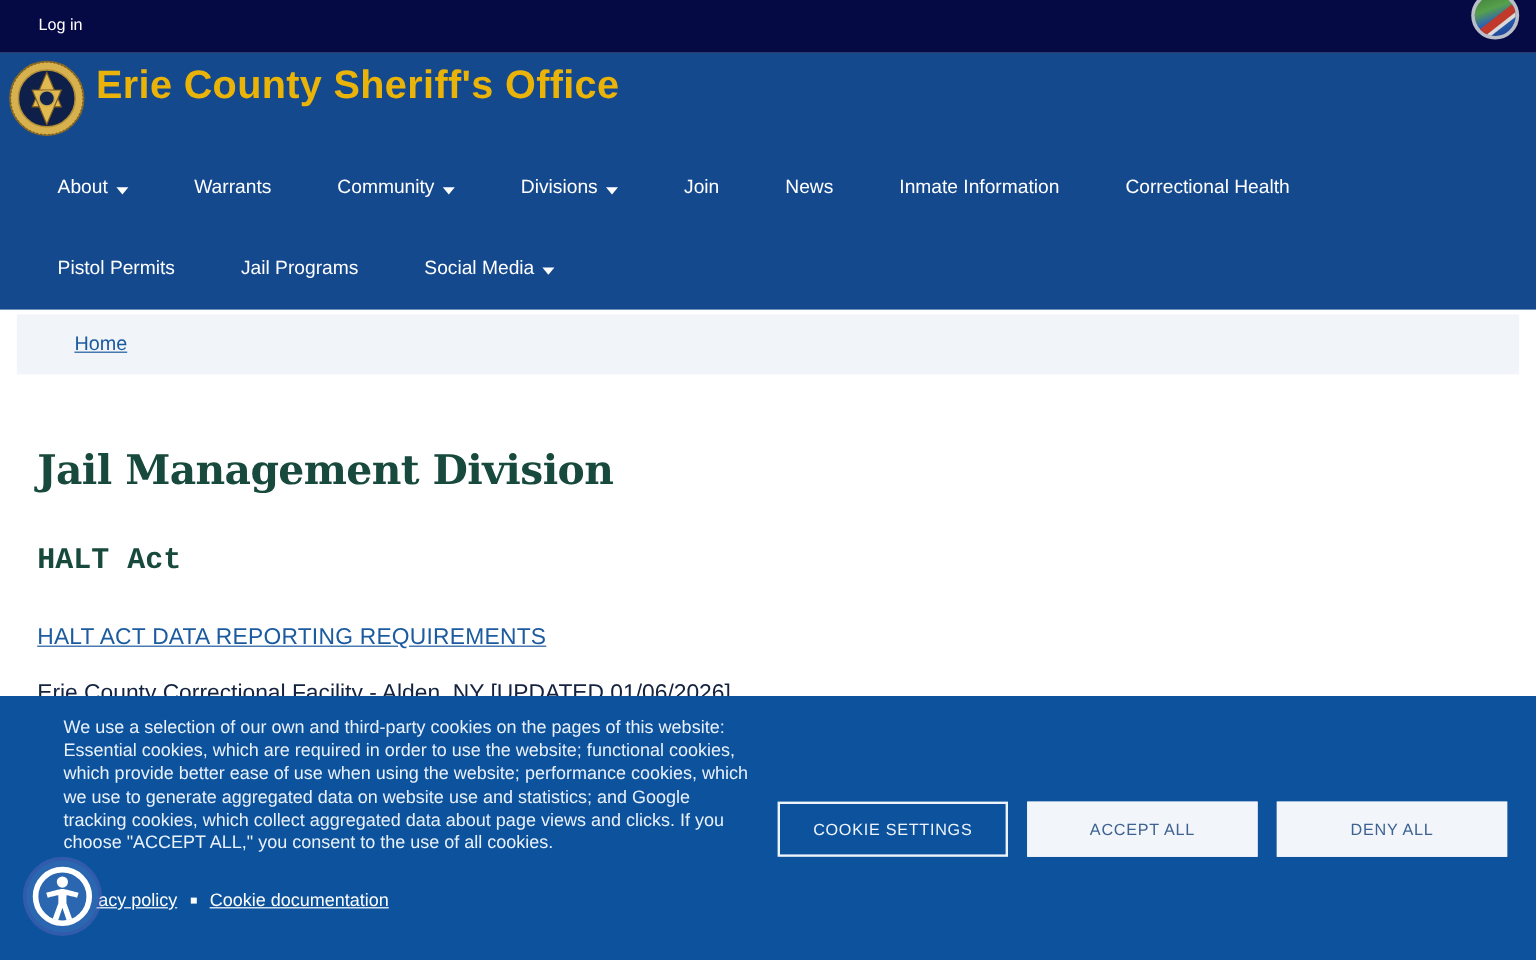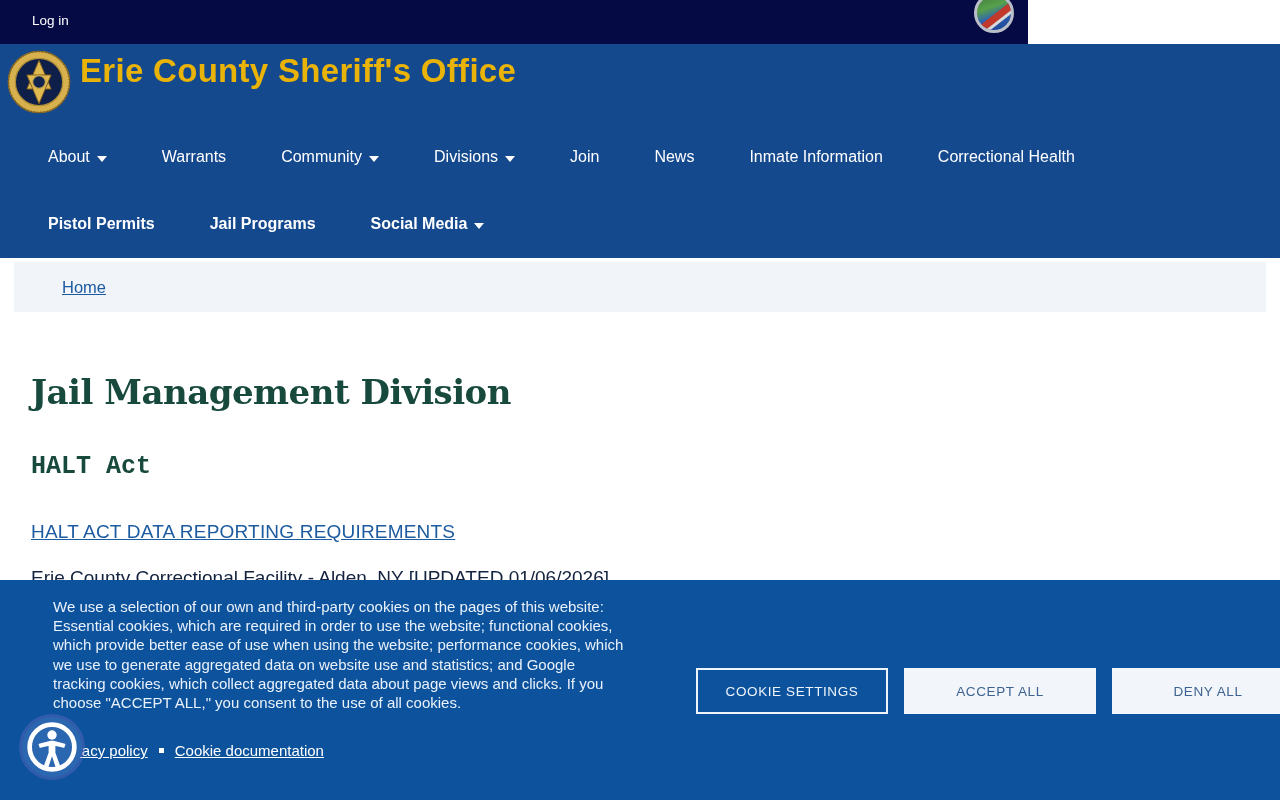--- a/index.html
+++ b/index.html
@@ -1,36 +1,36 @@
 <!DOCTYPE html>
 <html><head>
 <meta charset="utf-8">
 <style>
   * { margin:0; padding:0; box-sizing:border-box; }
   html,body { width:1280px; height:800px; overflow:hidden; background:#fff;
               font-family:"Liberation Sans", sans-serif; }
 
   
-  .topbar { position:absolute; left:0; top:0; width:1028px; height:44px; background:#050a45; }
+  .topbar { position:absolute; left:0; top:0; width:1280px; height:44px; background:#050a45; }
   .login-link { position:absolute; left:32px; top:13px; color:#ffffff; font-size:13.5px;
                 text-decoration:none; cursor:pointer; }
   .county-seal { position:absolute; right:14px; top:-7px; width:40px; height:40px;
                  border-radius:50%; overflow:hidden; border:3px solid #b9bec8;
                  background:linear-gradient(160deg,#3f7d3a 0%, #57a04b 35%, #2d62b5 60%, #1b3f8f 100%); }
   .county-seal::before { content:""; position:absolute; left:-6px; top:14px; width:60px; height:7px;
                  background:#c0392b; transform:rotate(-38deg); box-shadow:0 3px 0 #d9d9d9; }
 
   
   .header-band { position:absolute; left:0; top:44px; width:1280px; height:214px; background:#15498e; }
   .badge-logo { position:absolute; left:7px; top:6px; width:64px; height:64px; }
   .site-title { position:absolute; left:80px; top:8px; color:#eab308; font-size:33px;
                 font-weight:600; letter-spacing:0.3px; }
   .nav-row { position:absolute; left:48px; display:flex; gap:55px; }
   .nav-row.row1 { top:104px; }
-  .nav-row.row2 { top:171px;font-weight:bold; }
+  .nav-row.row2 { top:171px; }
   .nav-item { color:#ffffff; font-size:16px; white-space:nowrap; cursor:pointer;
               display:flex; align-items:center; gap:7px; }
   .caret { width:0; height:0; border-left:5px solid transparent; border-right:5px solid transparent;
            border-top:6px solid #ffffff; margin-top:3px; }
 
   
   .breadcrumb { position:absolute; left:14px; top:262px; width:1252px; height:50px;
                 background:#f1f4f8; display:flex; align-items:center; padding-left:48px; }
   .breadcrumb a { color:#1d5ba0; font-size:16.5px; text-decoration:underline; cursor:pointer; }
 
@@ -46,21 +46,21 @@
 
   
   .cookie-banner { position:absolute; left:0; top:580px; width:1280px; height:220px;
                    background:#0c529c; z-index:10; }
   .cookie-message { position:absolute; left:36px; top:17px; width:578px; color:#e9f1fb;
                     font-size:15px; line-height:19.2px;margin-left:17px; }
   .cookie-buttons { position:absolute; left:648px; top:88px; display:flex; gap:16px; }
   .cookie-btn { width:192px; height:46px; display:flex; align-items:center; justify-content:center;
                 font-size:13.5px; letter-spacing:0.6px; cursor:pointer;
                 font-family:"Liberation Sans", sans-serif; }
-  .cookie-btn.outline { background:transparent; border:2px solid #eef4fb; color:#eef4fb;margin-left:48px; }
+  .cookie-btn.outline { background:transparent; border:2px solid #eef4fb; color:#eef4fb; }
   .cookie-btn.light { background:#f2f6fb; border:1px solid #f2f6fb; color:#3f6391; }
   .cookie-links { position:absolute; left:56px; top:162px; display:flex; align-items:center; gap:11px; }
   .cookie-links a { color:#ffffff; font-size:15px; text-decoration:underline; cursor:pointer; }
   .dot-sep { width:5px; height:5px; background:#ffffff; display:inline-block; }
 
   
   .a11y-widget { position:absolute; left:22px; top:717px; width:60px; height:60px; border-radius:50%;
                  background:#2a67b0; z-index:20; display:flex; align-items:center; justify-content:center;
                  box-shadow:0 0 0 3px rgba(120,110,200,0.35); cursor:pointer; }
 </style>

